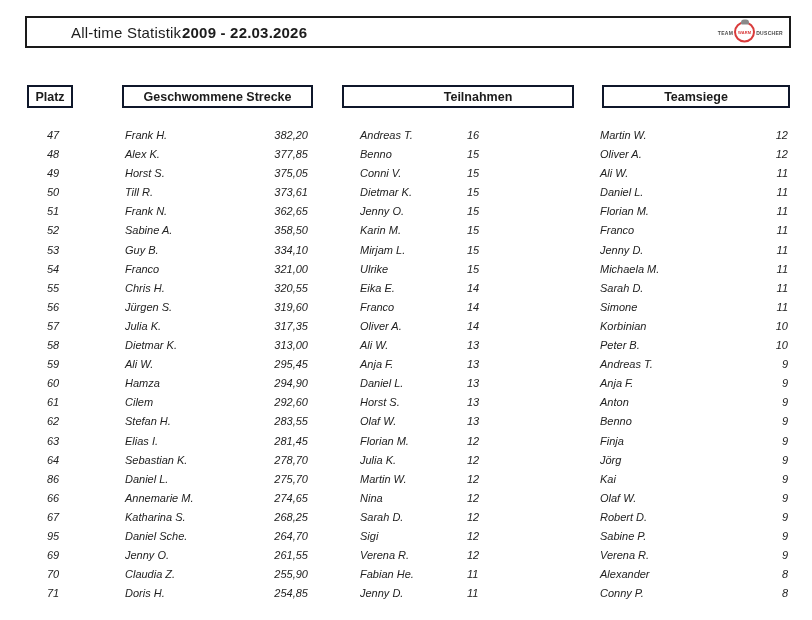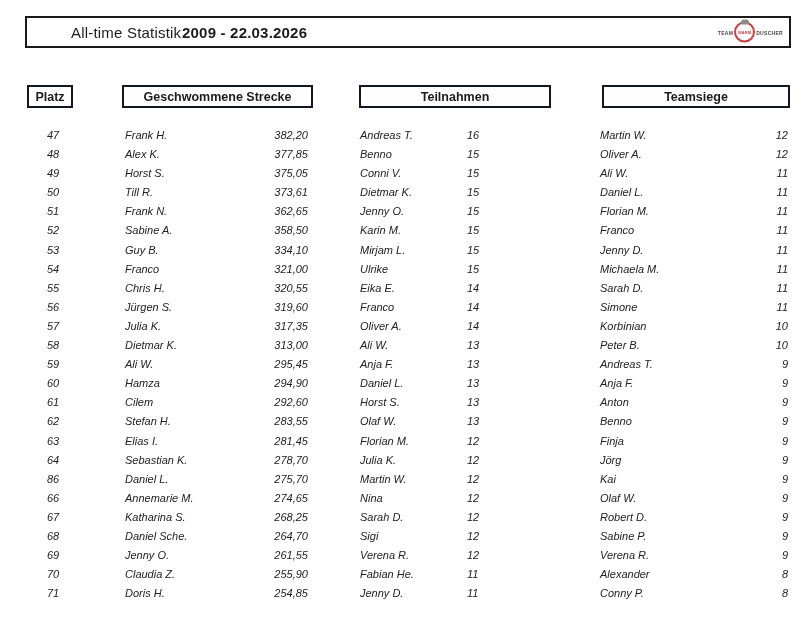--- a/index.html
+++ b/index.html
@@ -54,21 +54,21 @@
 
   
   .colbox {
     position: absolute; top: 85px; height: 19px;
     border: 2px solid #0f172a; background: #fff;
     display: flex; align-items: center; justify-content: center;
     font-weight: bold; font-size: 12.5px;
   }
   .colbox.platz    { left: 27px;  width: 42px; }
   .colbox.strecke  { left: 122px; width: 187px; }
-  .colbox.teiln    { left: 359px; width: 188px; }
+  .colbox.teiln    { left: 342px; width: 188px; padding-left: 40px; }
   .colbox.siege    { left: 602px; width: 184px; }
 
   
   .rows { position: absolute; left: 0; top: 126px; width: 812px; font-style: italic; }
   .row { position: relative; height: 19.1px; }
   .cell {
     position: absolute; top: 0; height: 19.1px; line-height: 19.1px;
     font-size: 11px; color: #222; white-space: nowrap;
   }
   .cell.platz  { left: 47px;  width: 40px;  text-align: left; }
@@ -307,21 +307,21 @@
     <span class="cell platz">67</span>
     <span class="cell sname">Katharina S.</span>
     <span class="cell sval">268,25</span>
     <span class="cell tname">Sarah D.</span>
     <span class="cell tval">12</span>
     <span class="cell gname">Robert D.</span>
     <span class="cell gval">9</span>
   </div>
 
   <div class="row">
-    <span class="cell platz">68</span>
+    <span class="cell platz">95</span>
     <span class="cell sname">Daniel Sche.</span>
     <span class="cell sval">264,70</span>
     <span class="cell tname">Sigi</span>
     <span class="cell tval">12</span>
     <span class="cell gname">Sabine P.</span>
     <span class="cell gval">9</span>
   </div>
 
   <div class="row">
     <span class="cell platz">69</span>

